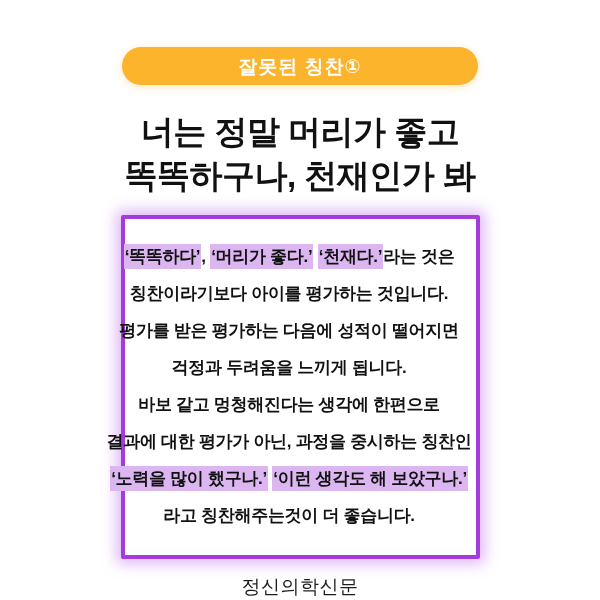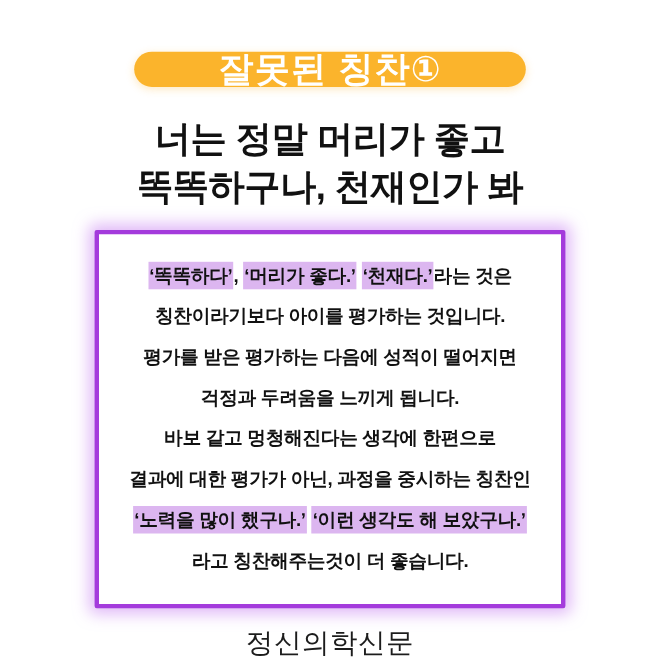--- a/index.html
+++ b/index.html
@@ -18,63 +18,64 @@
     height: 43px;
     background: var(--badge_bg, #FBB42C);
     border-radius: 22px;
     display: flex;
     align-items: center;
     justify-content: center;
     box-shadow: 0 2px 8px rgba(251, 180, 44, 0.30);
   }
   .badge span {
     color: var(--badge_text, #FFFFFF);
-    font-size: 32px;
+    font-size: 19px;
     font-weight: 700;
     letter-spacing: 1px;
     line-height: 1;
   }
   .heading {
     margin-top: 25px;
     text-align: center;
     color: #111111;
     font-size: 33px;
     font-weight: 900;
     line-height: 44px;
     letter-spacing: -0.5px;
   }
   .info-box {
     margin-top: 17px;
-    width: 428px;
+    width: 359px;
     min-height: 344px;
     border: 4px solid var(--box_border, #A43BDC);
     border-radius: 2px;
     background: #ffffff;
     box-shadow: 0 0 14px 5px rgba(199, 128, 240, 0.55);
     padding: 6px 4px 8px 4px;
     display: flex;
     flex-direction: column;
     justify-content: center;
+    align-items: flex-end;
   }
   .box-line {
     text-align: center;
     font-size: 17px;
     font-weight: 700;
     line-height: 37px;
     color: #111111;
     letter-spacing: -0.3px;
     white-space: nowrap;
   }
   .box-line .hl {
     background: var(--highlight_bg, #DCB6F0);
     padding: 3px 1px;
   }
   .footer {
     margin-top: 15px;
-    font-size: 25px;
+    font-size: 19px;
     font-weight: 400;
     color: #1c1c1c;
     letter-spacing: 0.5px;
   }
 </style>
 </head>
 <body>
 
 <div class="badge">
   <span>잘못된 칭찬①</span>

